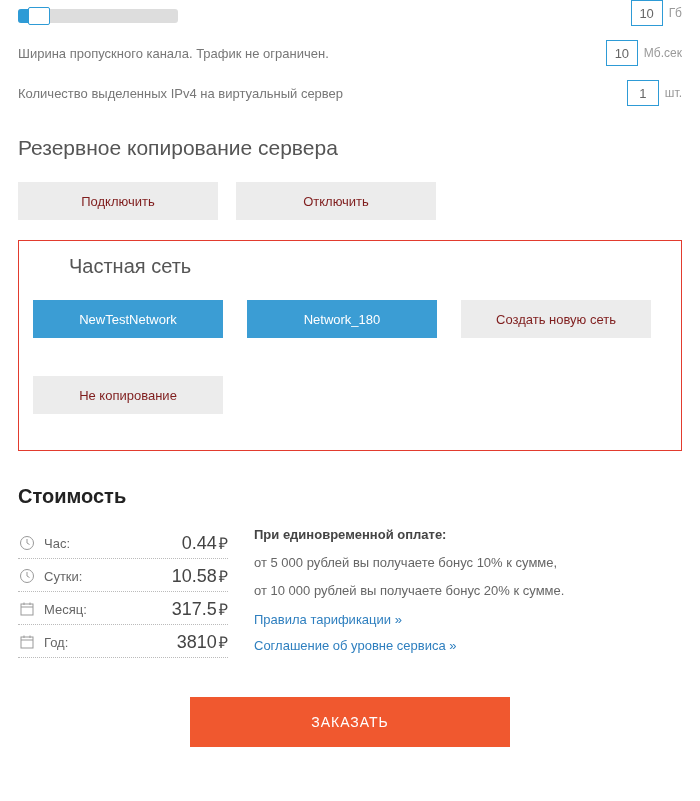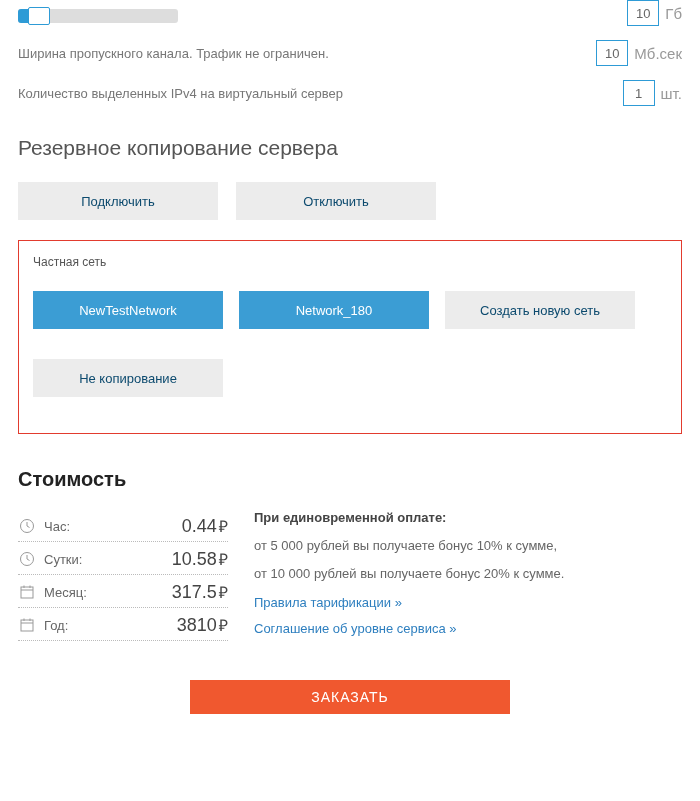--- a/index.html
+++ b/index.html
@@ -19,21 +19,21 @@
     }
     .config-label { color: #777; font-size: 13px; }
     .config-right { display: flex; align-items: center; gap: 6px; }
     .num-input {
       width: 32px; height: 26px;
       border: 1px solid #2E9BD6;
       text-align: center;
       font-size: 13px;
       color: #666;
     }
-    .unit { font-size: 15px; color: #999; }
+    .unit { font-size: 12px; color: #999; }
     .slider {
       width: 160px; height: 14px;
       background: #ddd;
       border-radius: 3px;
       position: relative;
       margin-top: 6px;
     }
     .slider-handle {
       position: absolute; left: 10px; top: -2px;
       width: 22px; height: 18px;
@@ -51,31 +51,31 @@
       font-size: 21px; font-weight: normal; color: #555;
       margin: 30px 0 22px 0;
     }
     .btn-row { display: flex; gap: 18px; flex-wrap: wrap; }
     .btn {
       min-width: 200px; height: 38px;
       display: inline-flex; align-items: center; justify-content: center;
       font-size: 13px; cursor: pointer;
       border: none;
     }
-    .btn-gray { background: #ECECEC; color: #0c4a6e; text-align: center; }
+    .btn-gray { background: #ECECEC; color: #7f1d1d; text-align: center; }
     .btn-blue { background: #3B9DD4; color: #fff; }
     .network-box {
       border: 1px solid #E23B2E;
       padding: 14px 14px 22px 14px;
       margin-top: 20px;
     }
     .network-box h3 {
-      font-size: 12px; font-weight: normal; color: #555; margin-bottom: 22px;
-    }
-    .net-grid { display: flex; gap: 16px; flex-wrap: wrap; }
+      font-size: 20px; font-weight: normal; color: #555; margin-bottom: 22px; margin-left: 36px;
+    }
+    .net-grid { display: flex; gap: 24px; flex-wrap: wrap; }
     .net-grid .btn { min-width: 190px; margin-bottom: 14px; }
     h2.cost-title {
       font-size: 20px; font-weight: bold; color: #222;
       margin: 34px 0 18px 0;
     }
     .cost-block { display: flex; gap: 26px; }
     .cost-left { width: 210px; }
     .cost-row {
       display: flex; align-items: center;
       border-bottom: 1px dotted #bbb;
@@ -91,21 +91,21 @@
       font-size: 18px; color: #444;
       display: flex; align-items: baseline; gap: 2px;
     }
     .ruble { font-size: 16px; }
     .cost-right { flex: 1; font-size: 13px; color: #666; line-height: 1.4; }
     .cost-right .bold { font-weight: bold; color: #444; display: block; margin-bottom: 10px; }
     .cost-right p { margin-bottom: 10px; }
     .cost-right a { color: #2E7FBF; text-decoration: none; display: block; margin-bottom: 8px; }
     .order-wrap { text-align: center; margin-top: 34px; }
     .order-btn {
-      width: 320px; height: 34px;
+      width: 320px; height: 50px;
       background: #F0582F; color: #fff;
       border: none; font-size: 14px; letter-spacing: 1px;
       cursor: pointer;
     }
     svg { display: block; }
   </style>
 </head>
 <body>
 
 <div class="config-row">

